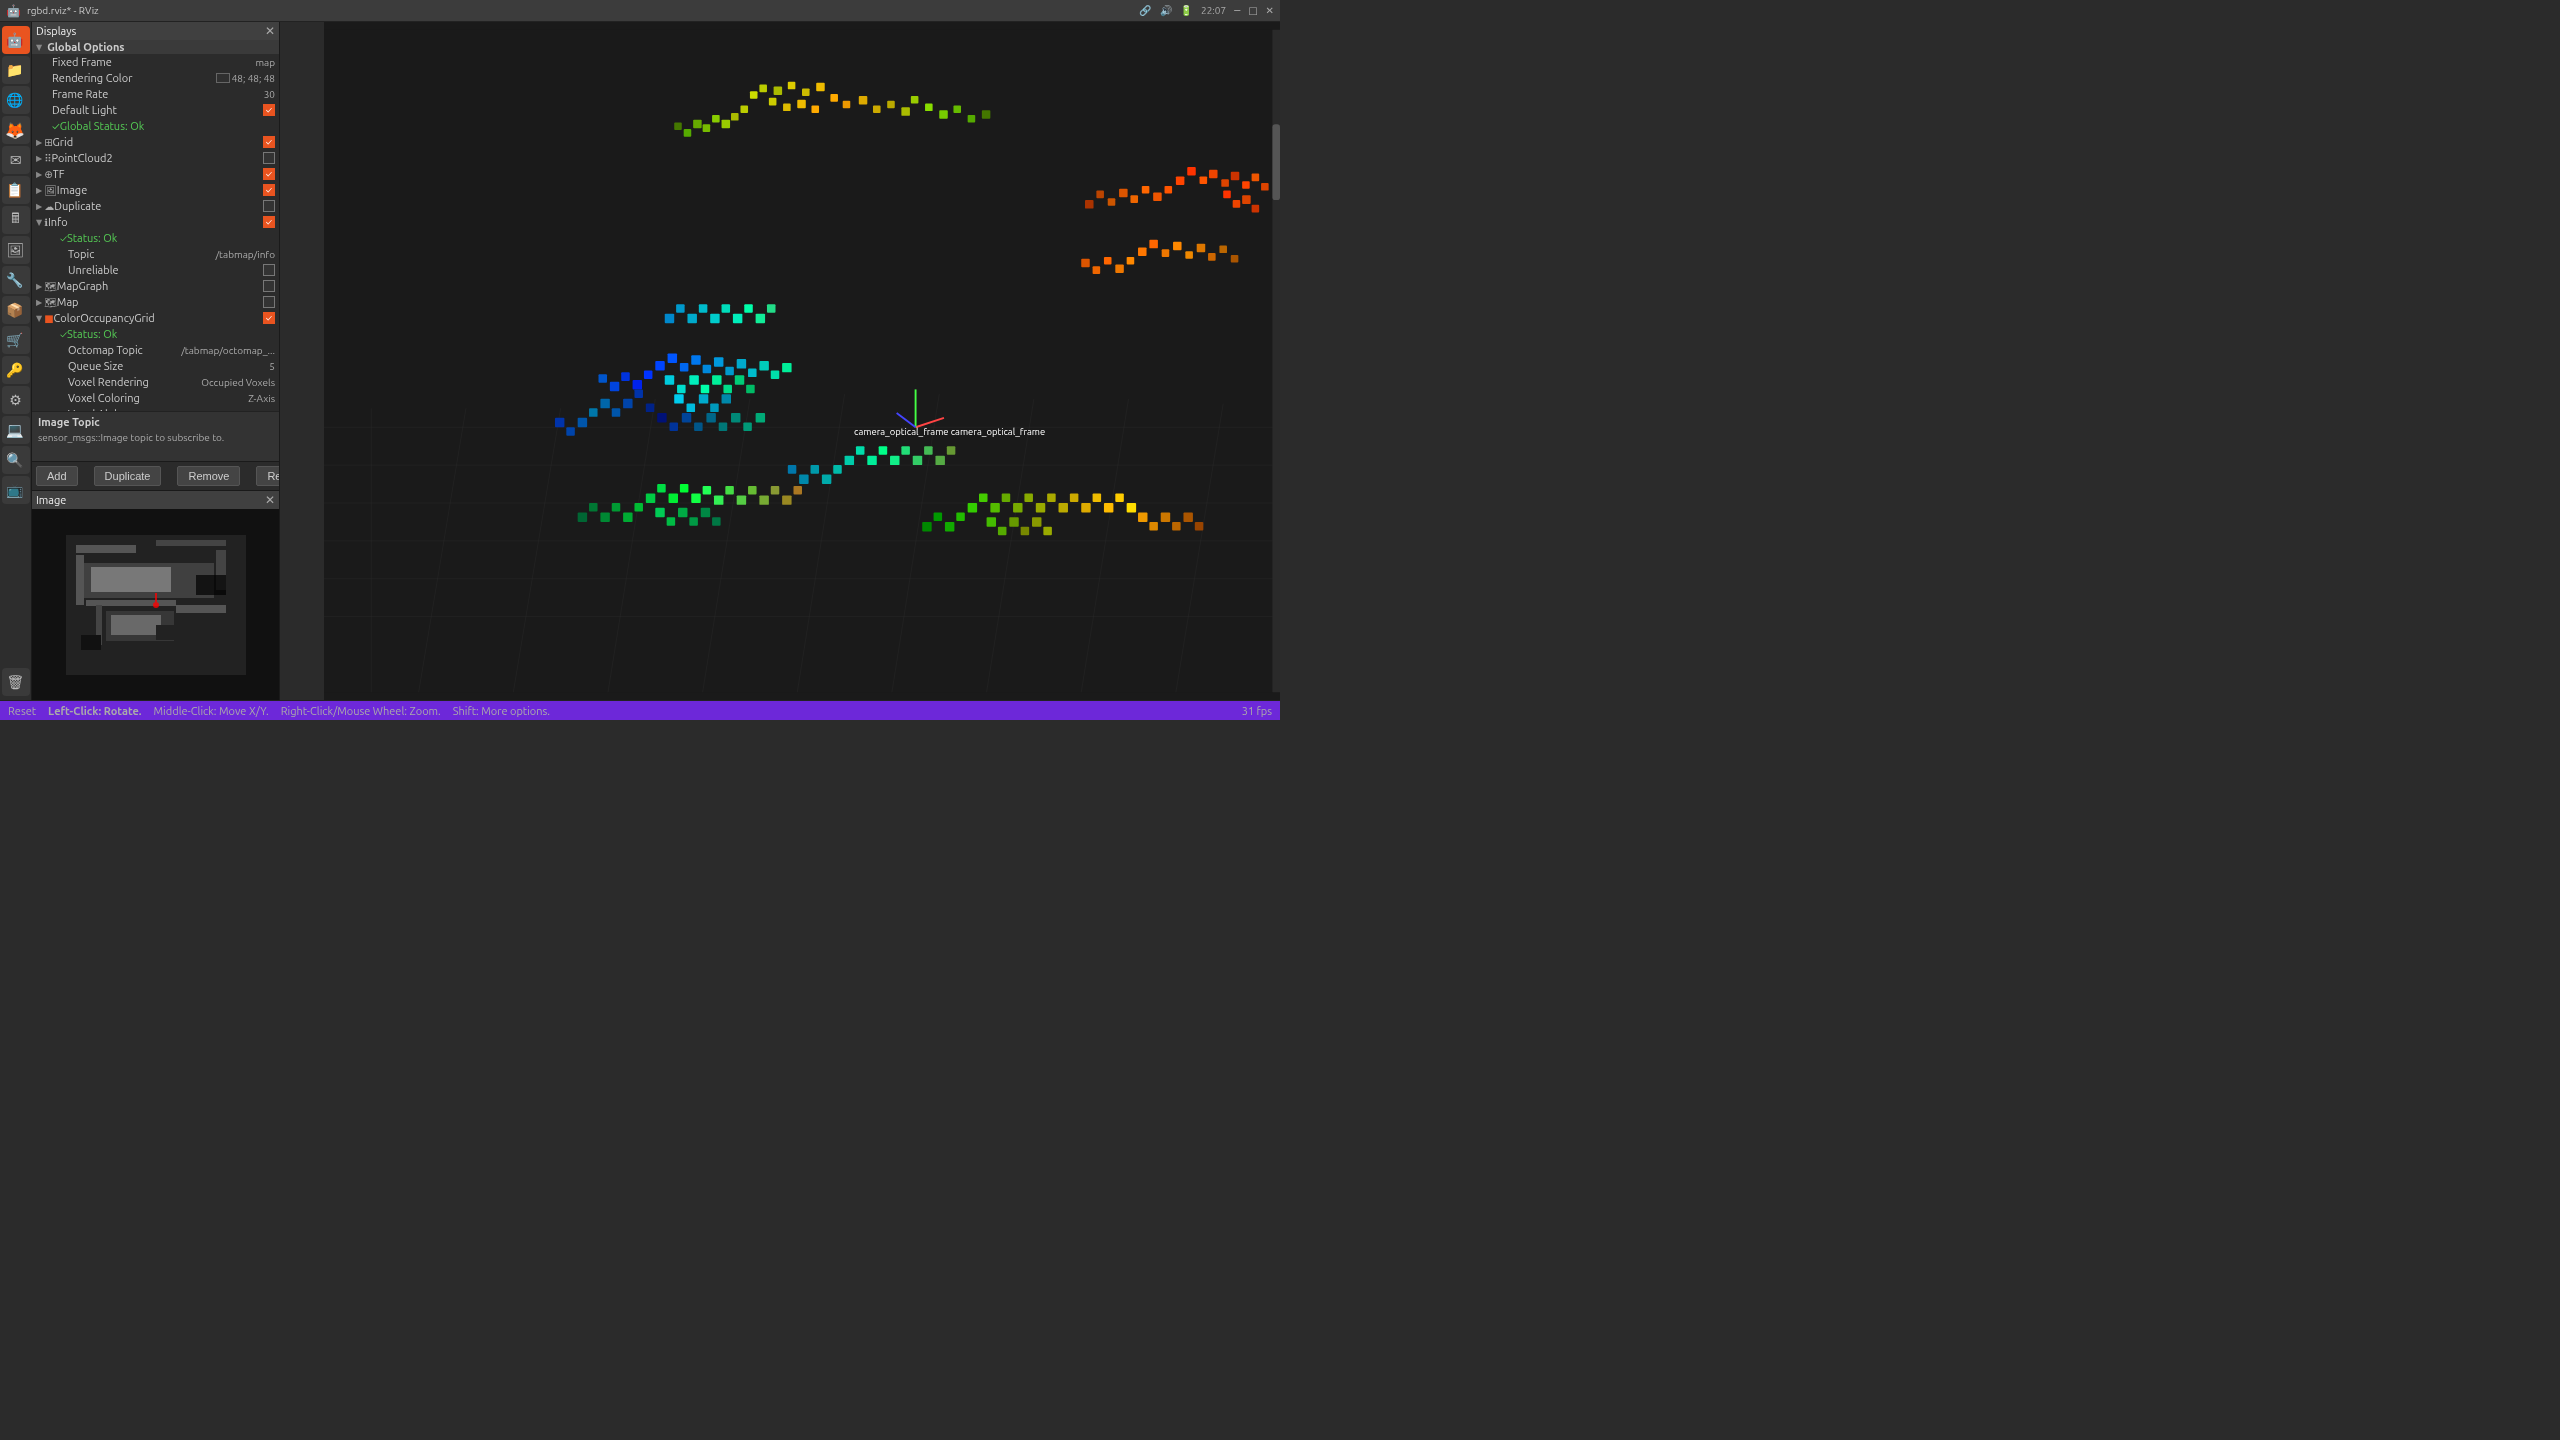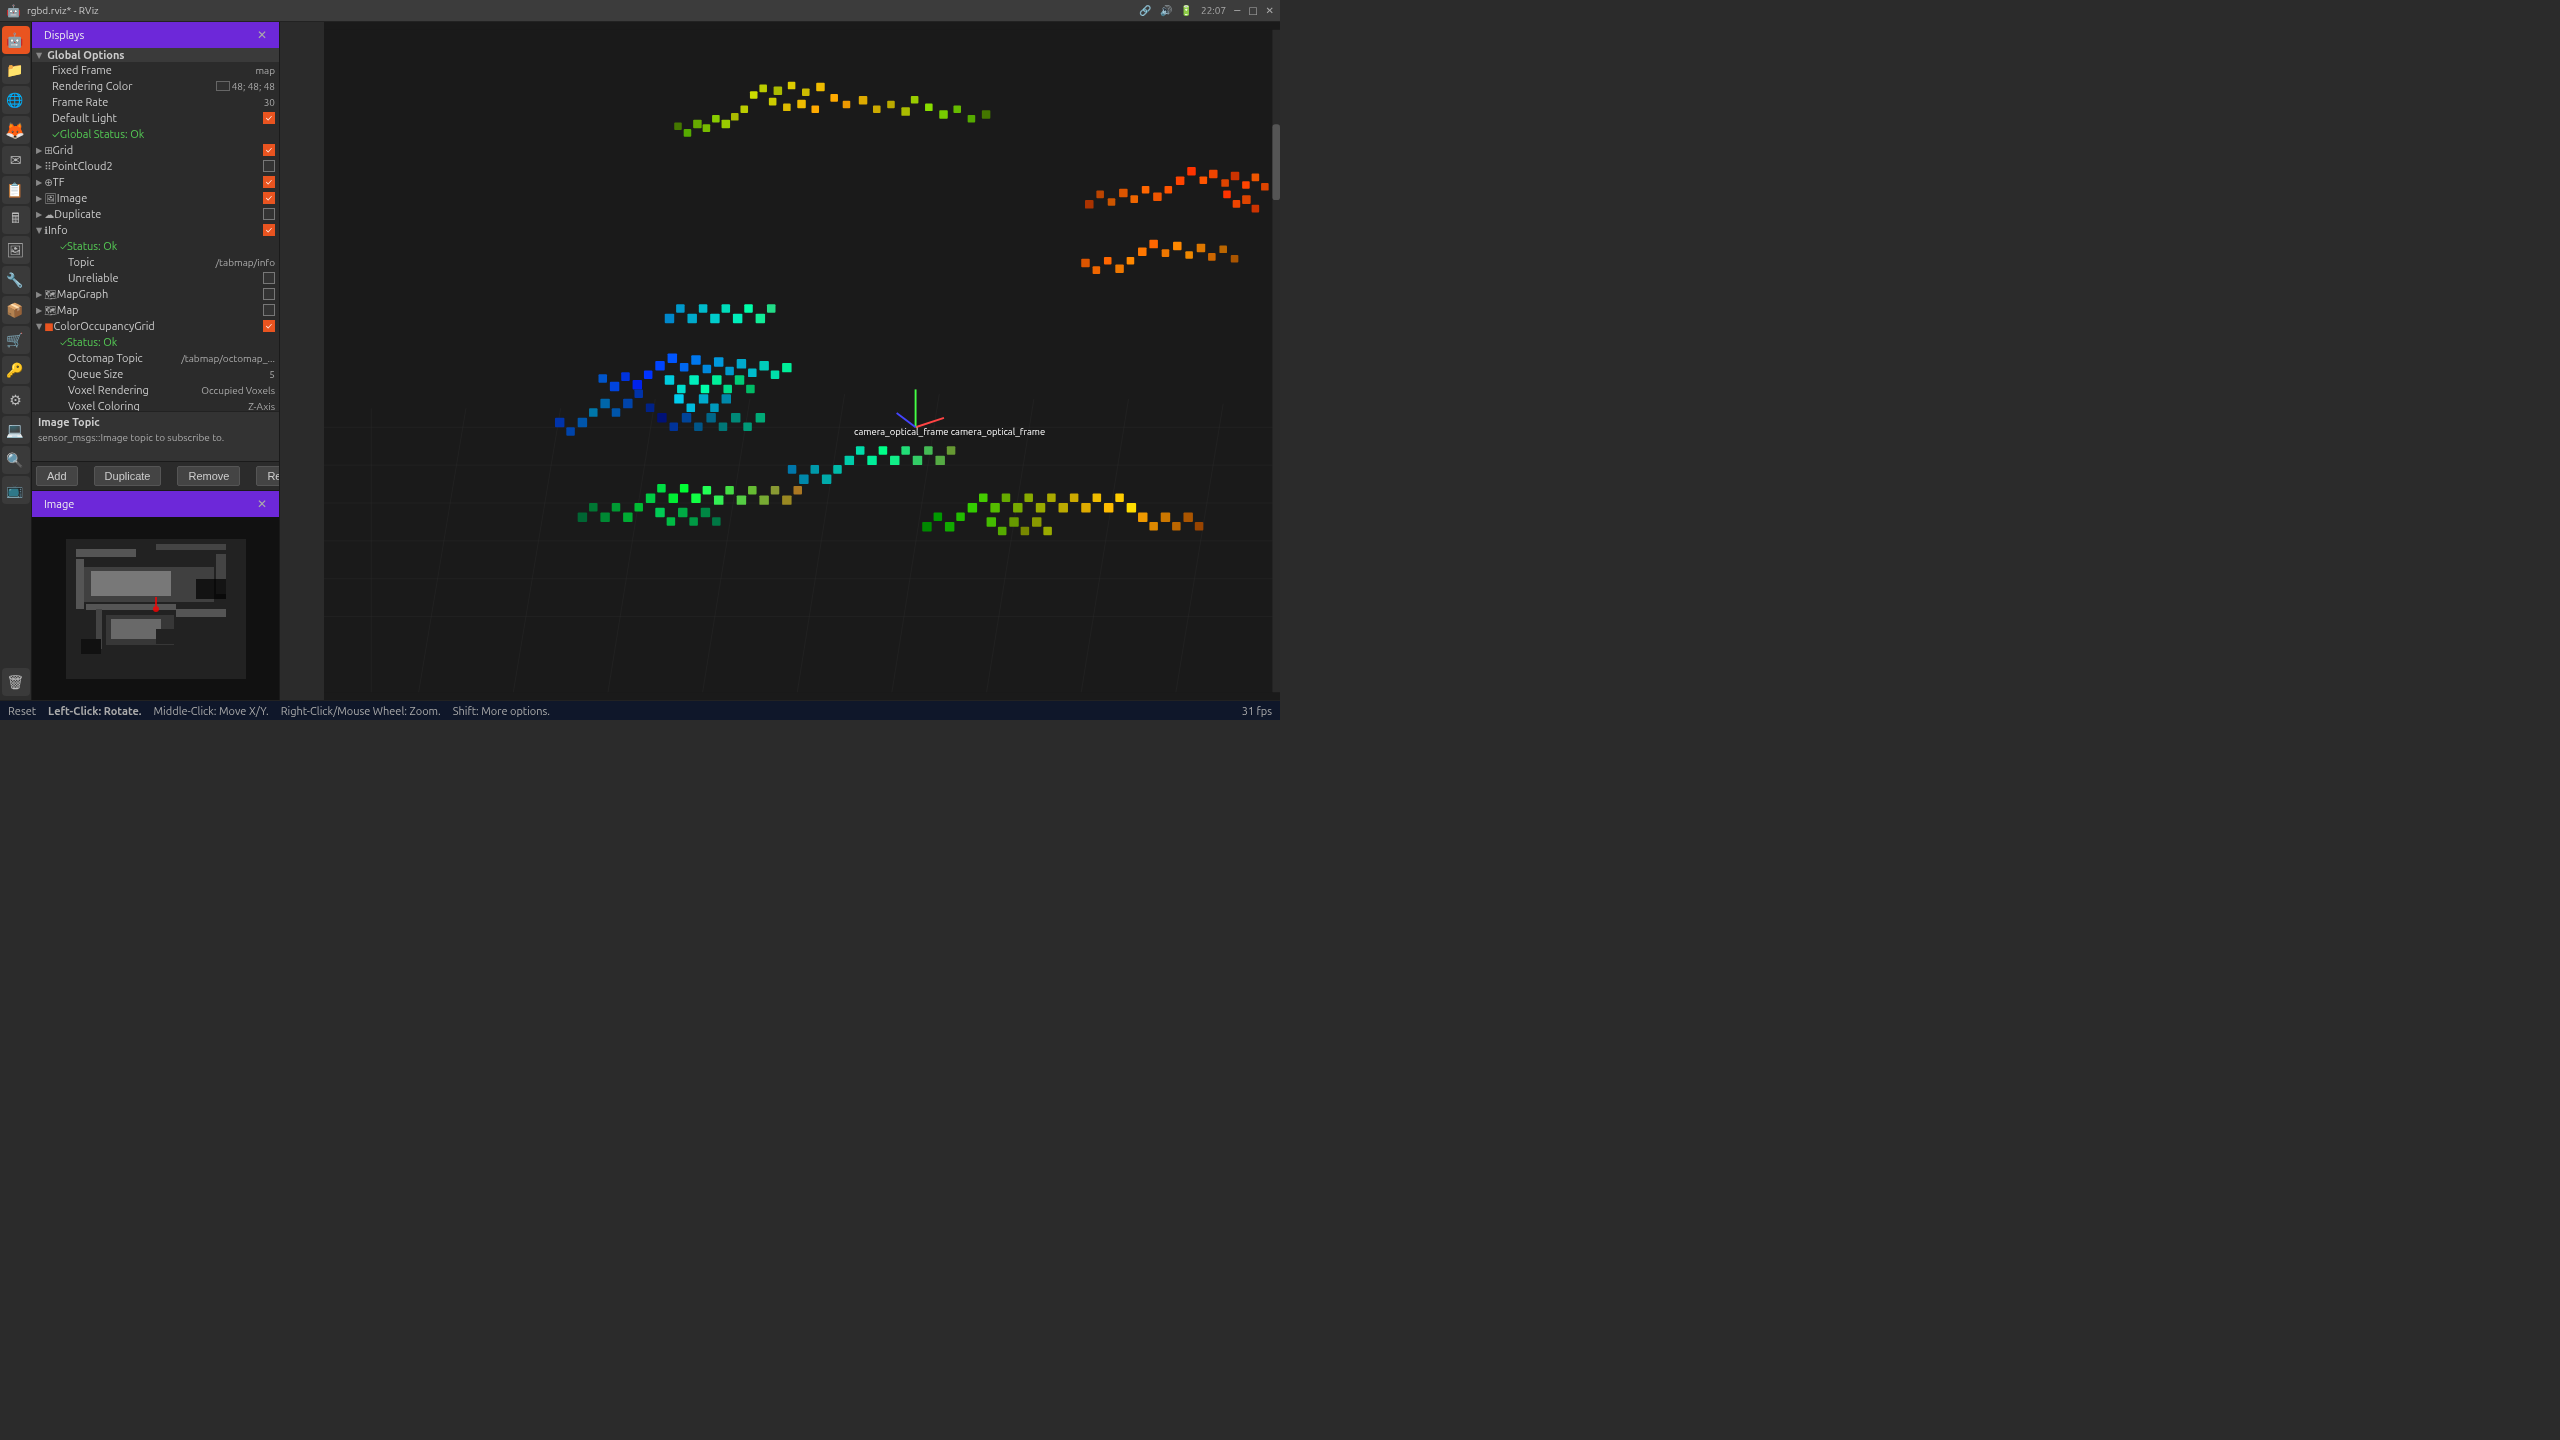--- a/index.html
+++ b/index.html
@@ -76,26 +76,26 @@
 
     
     #displays-panel {
       display: flex;
       flex-direction: column;
       flex: 1;
       min-height: 0;
     }
 
     .panel-header {
-      height: 26px;
-      background: #6d28d9;
+      height: 18px;
+      background: #404040;
       display: flex;
       align-items: center;
       justify-content: space-between;
-      padding: 0 12px;
+      padding: 0 4px;
       font-size: 11px;
       color: #eee;
       flex-shrink: 0;
     }
     .panel-header-close {
       cursor: pointer;
       font-size: 12px;
       color: #aaa;
     }
 
@@ -204,21 +204,21 @@
       flex: 1;
       background: #1a1a1a;
       position: relative;
       overflow: hidden;
       margin-left: 44px;
     }
 
     
     #statusbar {
       height: 20px;
-      background: #0f172a;
+      background: #6d28d9;
       border-top: 1px solid #222;
       display: flex;
       align-items: center;
       padding: 0 8px;
       font-size: 11px;
       color: #aaa;
       gap: 12px;
       flex-shrink: 0;
     }
 

